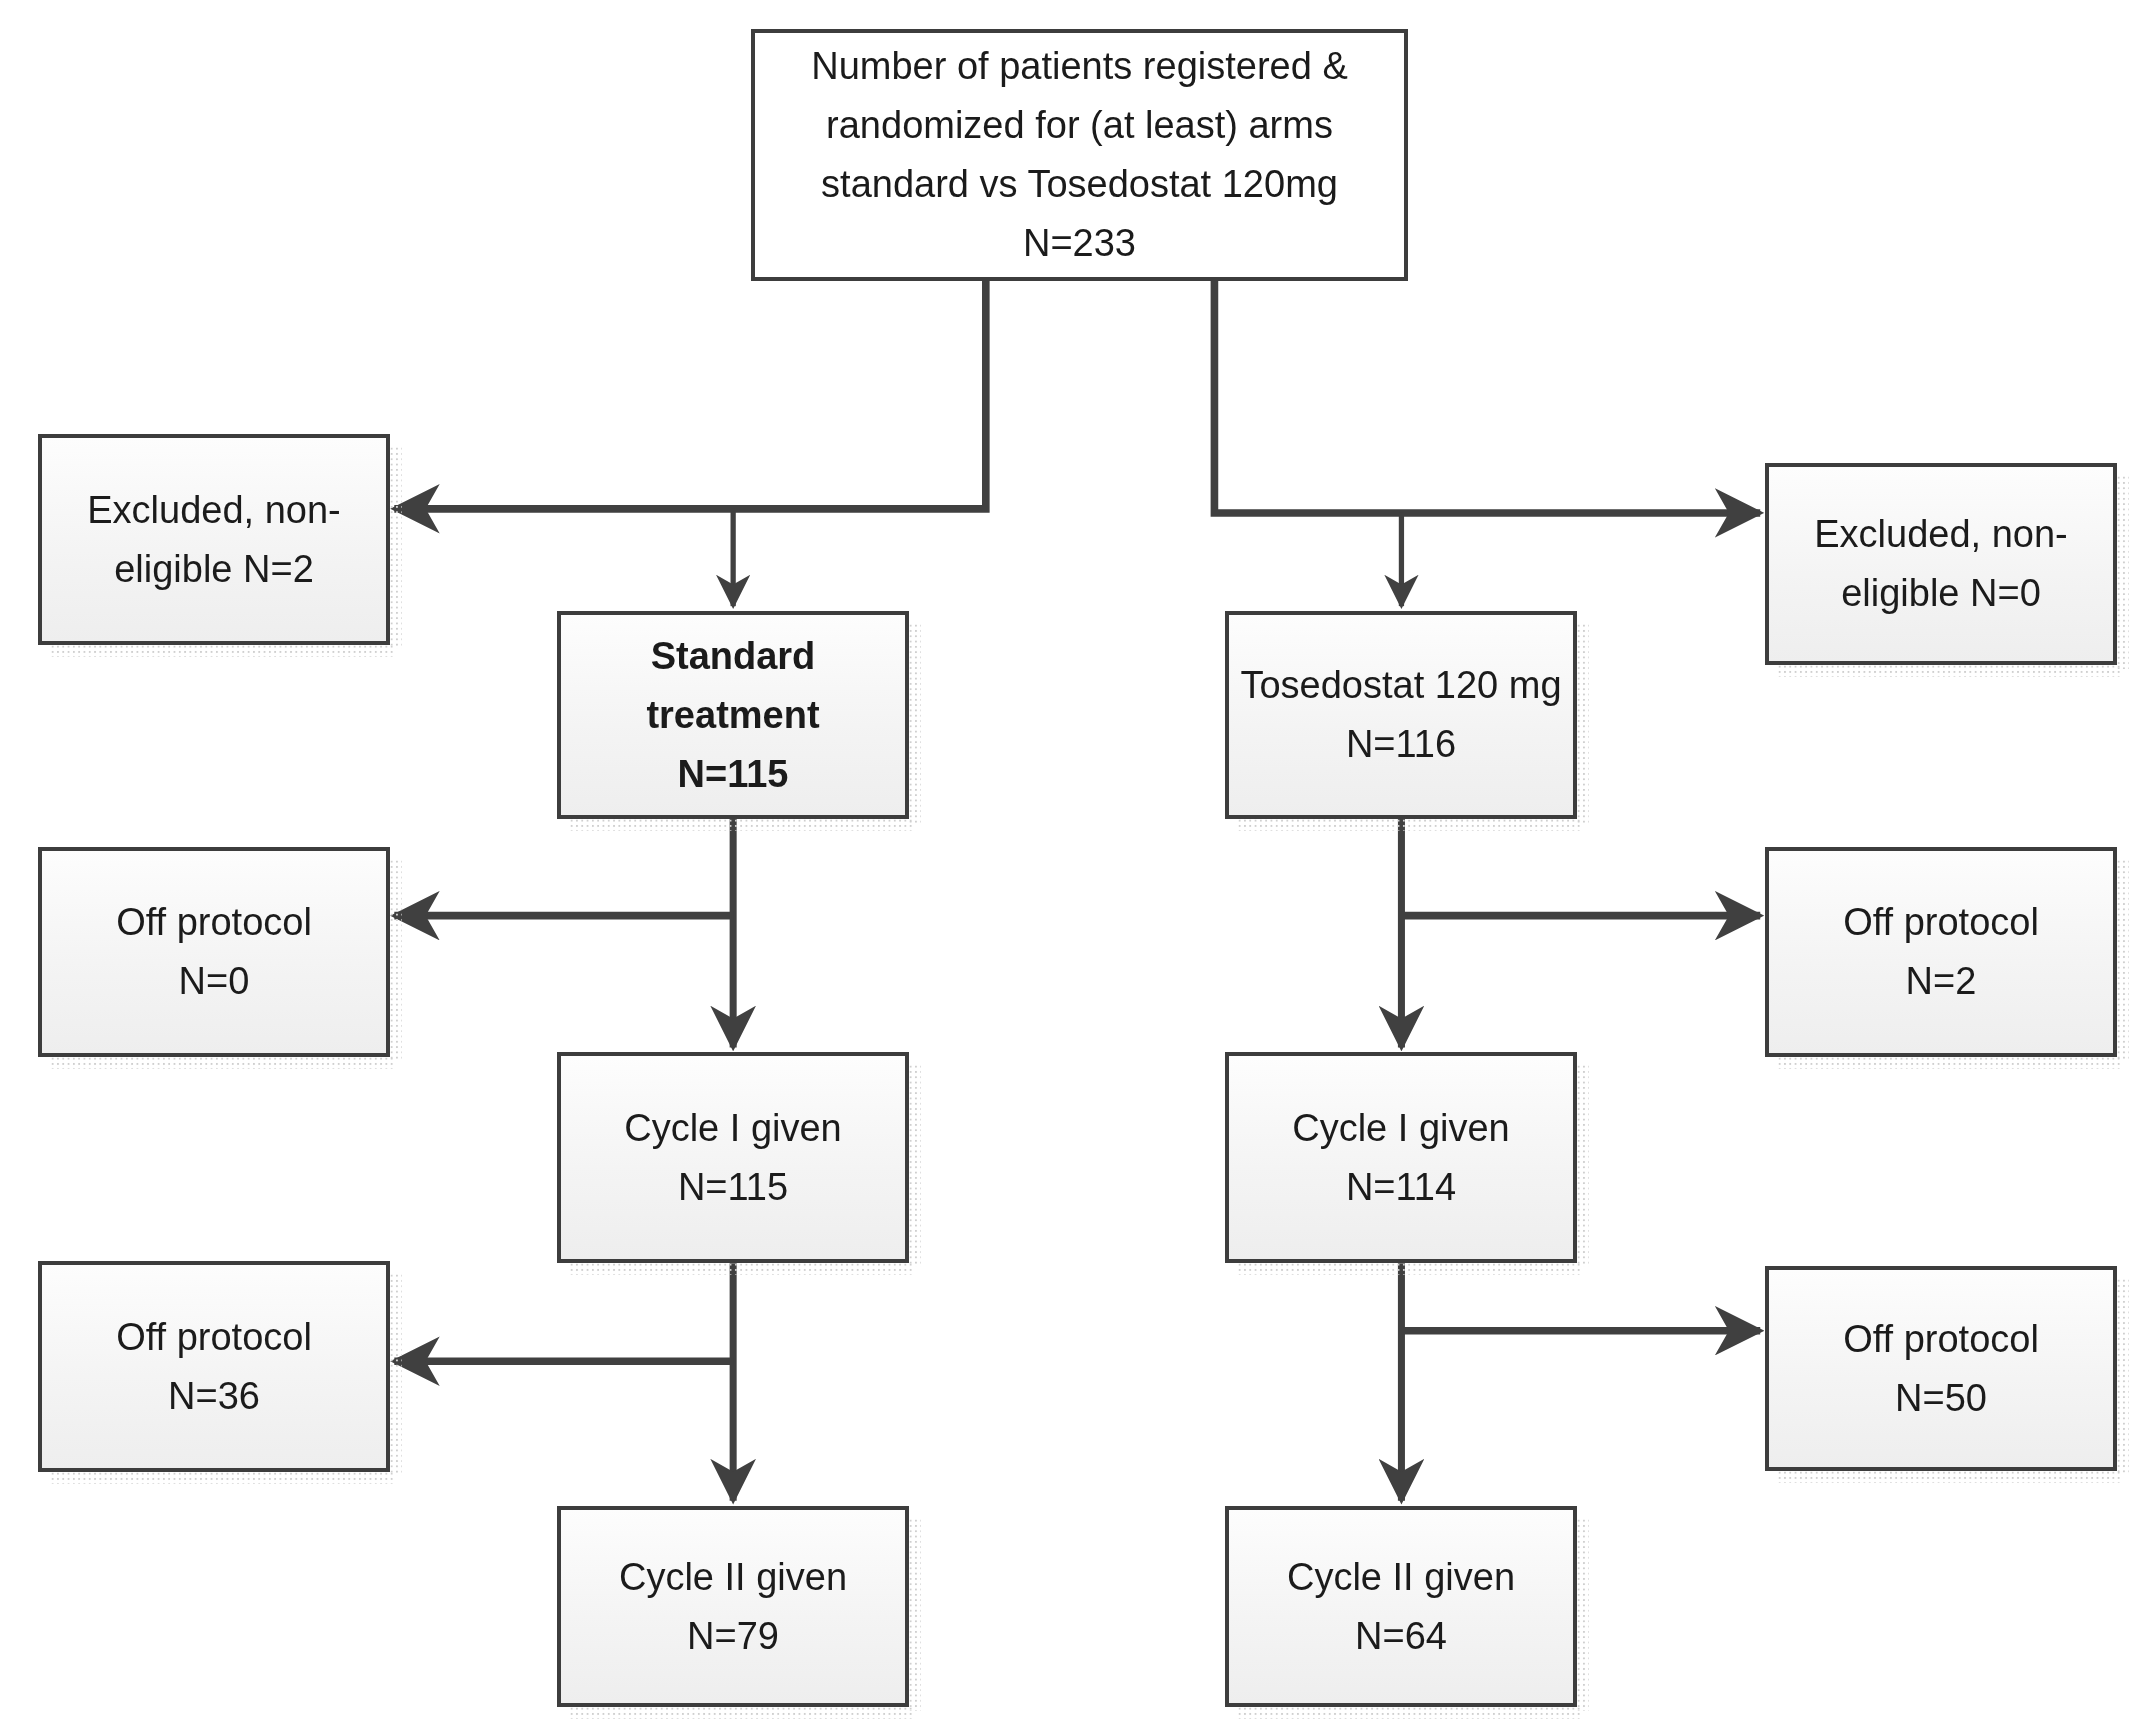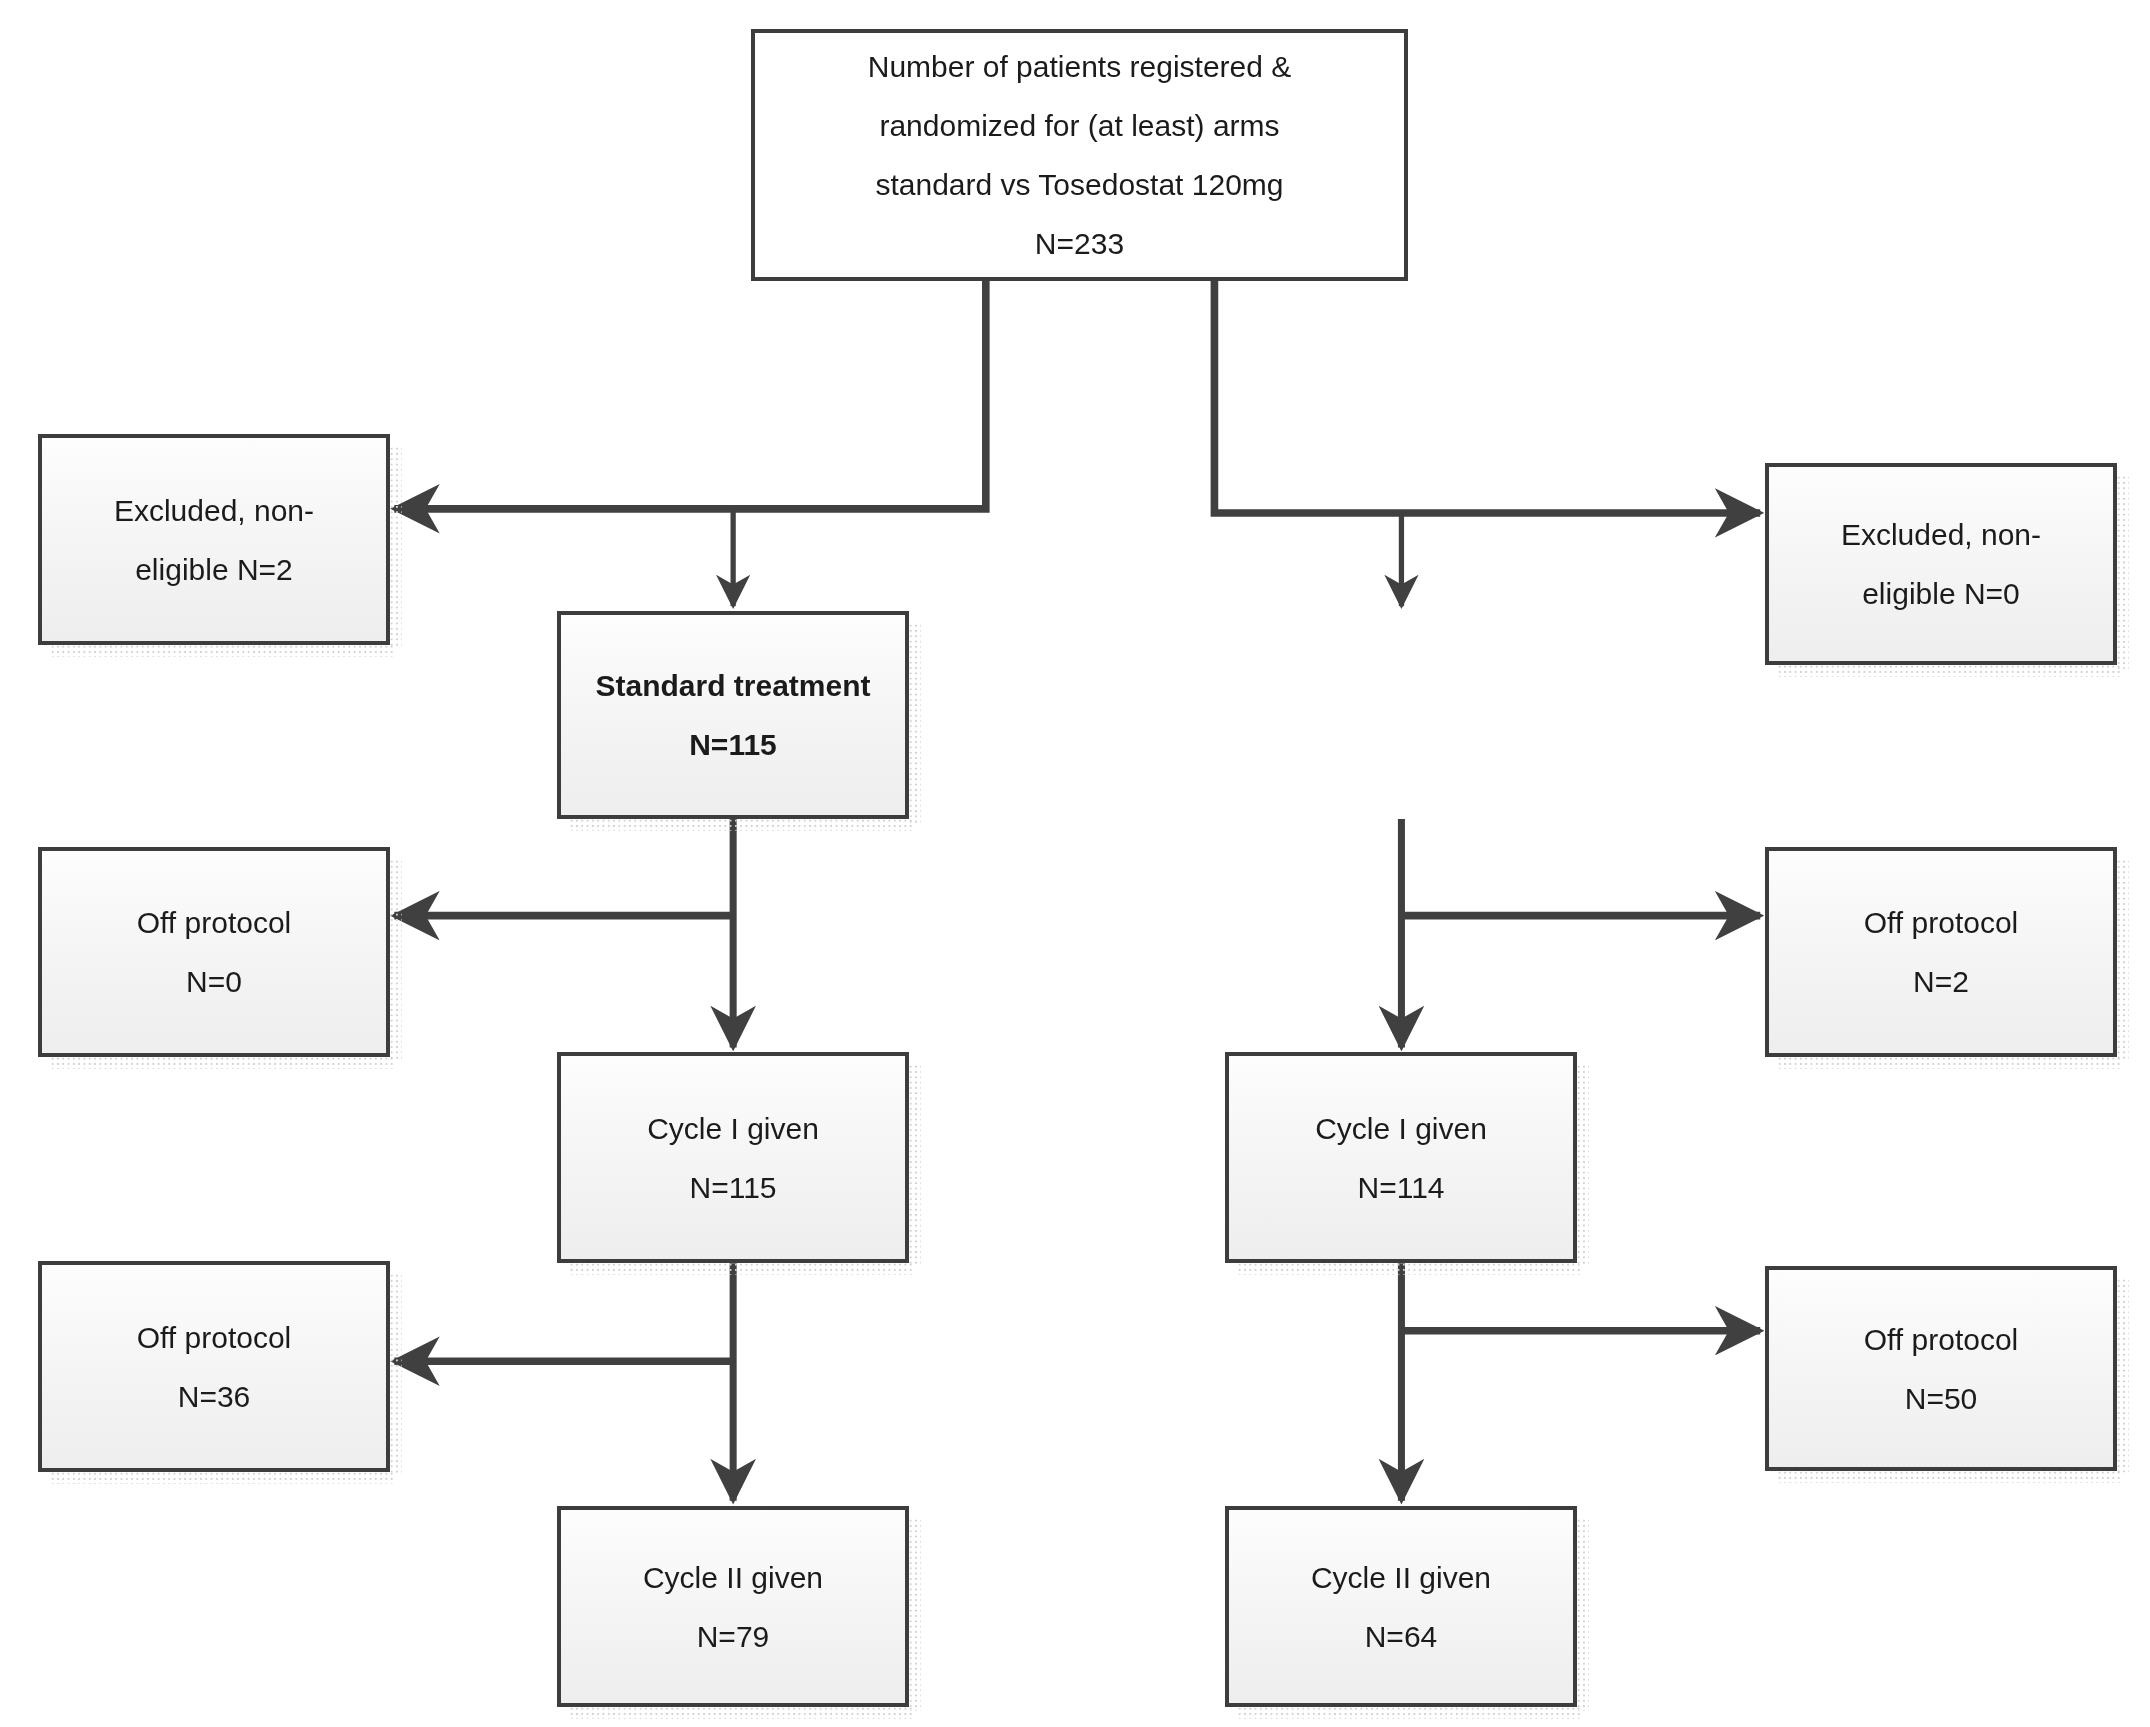--- a/index.html
+++ b/index.html
@@ -26,21 +26,21 @@
   }
   .box {
     position: absolute;
     box-sizing: border-box;
     border: 4.1px solid #3d3d3d;
     background: linear-gradient(180deg, #fdfdfd 0%, #f4f4f4 55%, #eeeeee 100%);
     display: flex;
     align-items: center;
     justify-content: center;
     text-align: center;
-    font-size: 30px;
+    font-size: 38px;
     line-height: 59px;
   }
   .box.plain {
     background: #ffffff;
     border-width: 4.7px;
   }
   
   .box.shadowed::before,
   .box.shadowed::after {
     content: "";
@@ -114,20 +114,23 @@
   </div>
 
   <div class="box shadowed" id="box-excluded-tosedostat">
     <span class="box-text">Excluded, non-<br>eligible N=0</span>
   </div>
 
   <div class="box shadowed" id="box-standard-treatment">
     <span class="box-text">Standard treatment<br>N=115</span>
   </div>
 
+  <div class="box shadowed" id="box-tosedostat">
+    <span class="box-text">Tosedostat 120 mg<br>N=116</span>
+  </div>
 
   <div class="box shadowed" id="box-off-protocol-standard-1">
     <span class="box-text">Off protocol<br>N=0</span>
   </div>
 
   <div class="box shadowed" id="box-off-protocol-tosedostat-1">
     <span class="box-text">Off protocol<br>N=2</span>
   </div>
 
   <div class="box shadowed" id="box-cycle1-standard">

